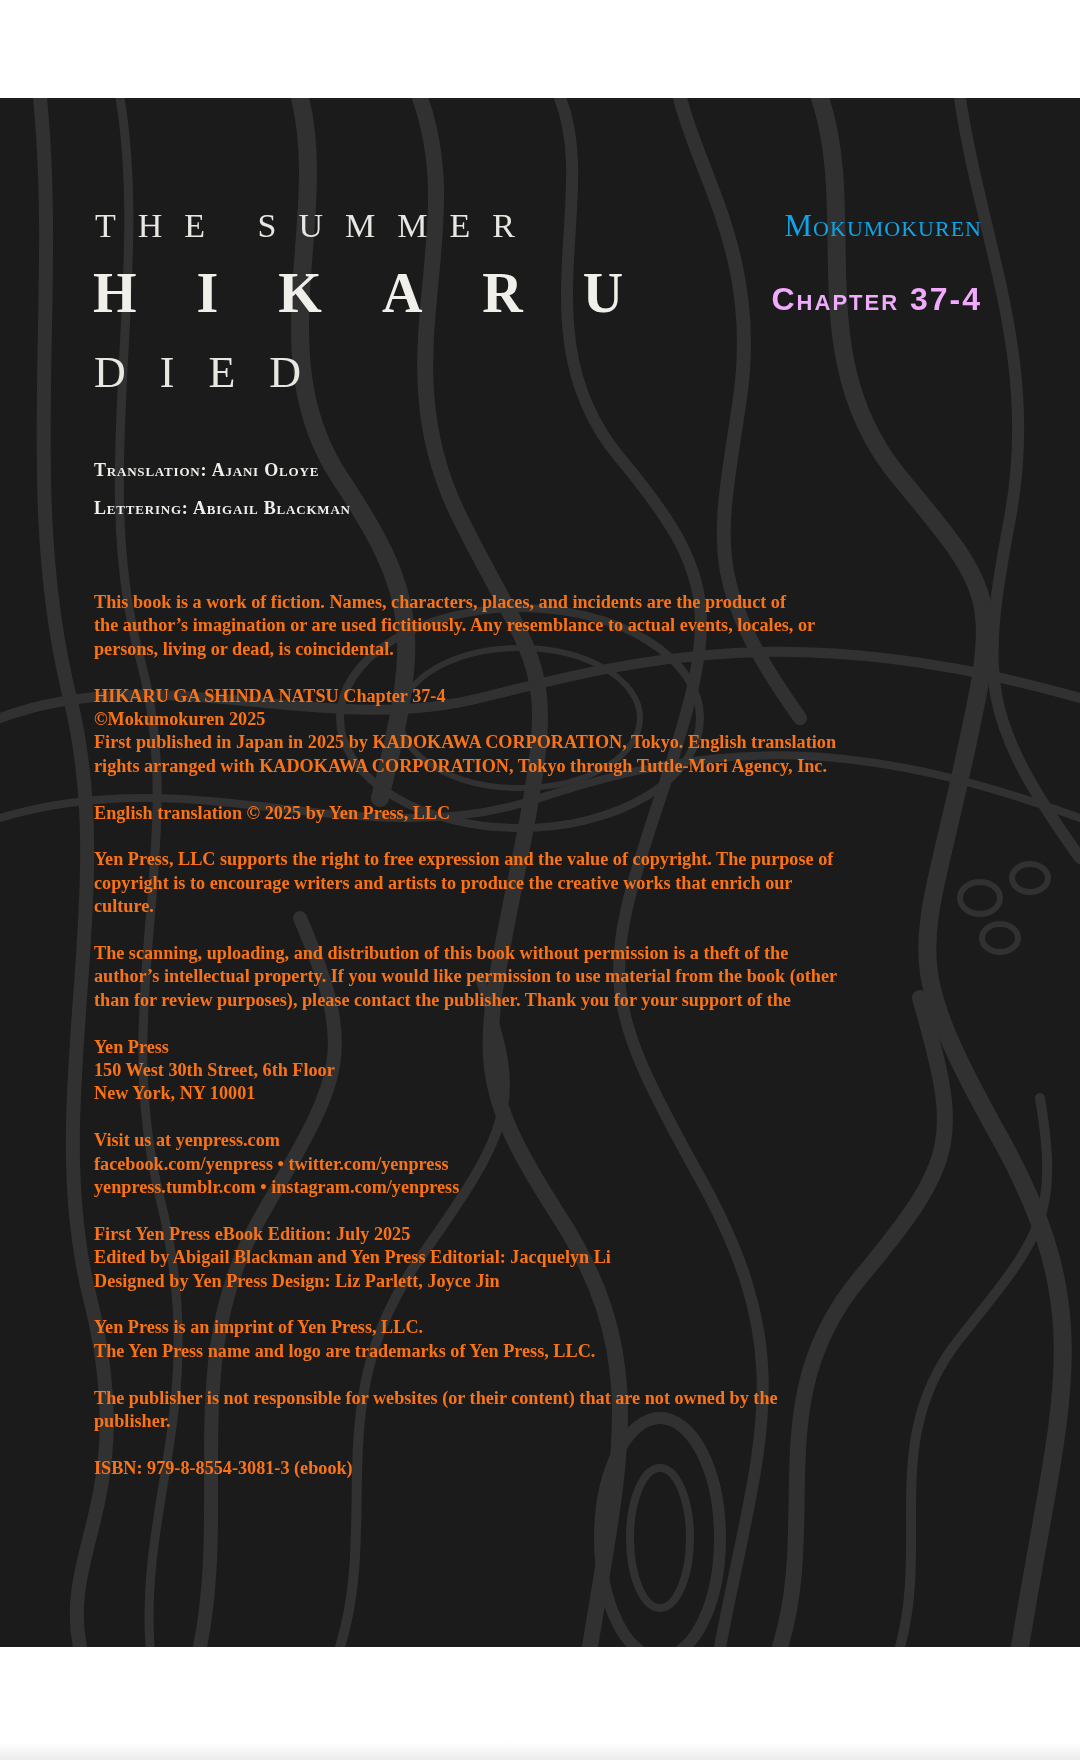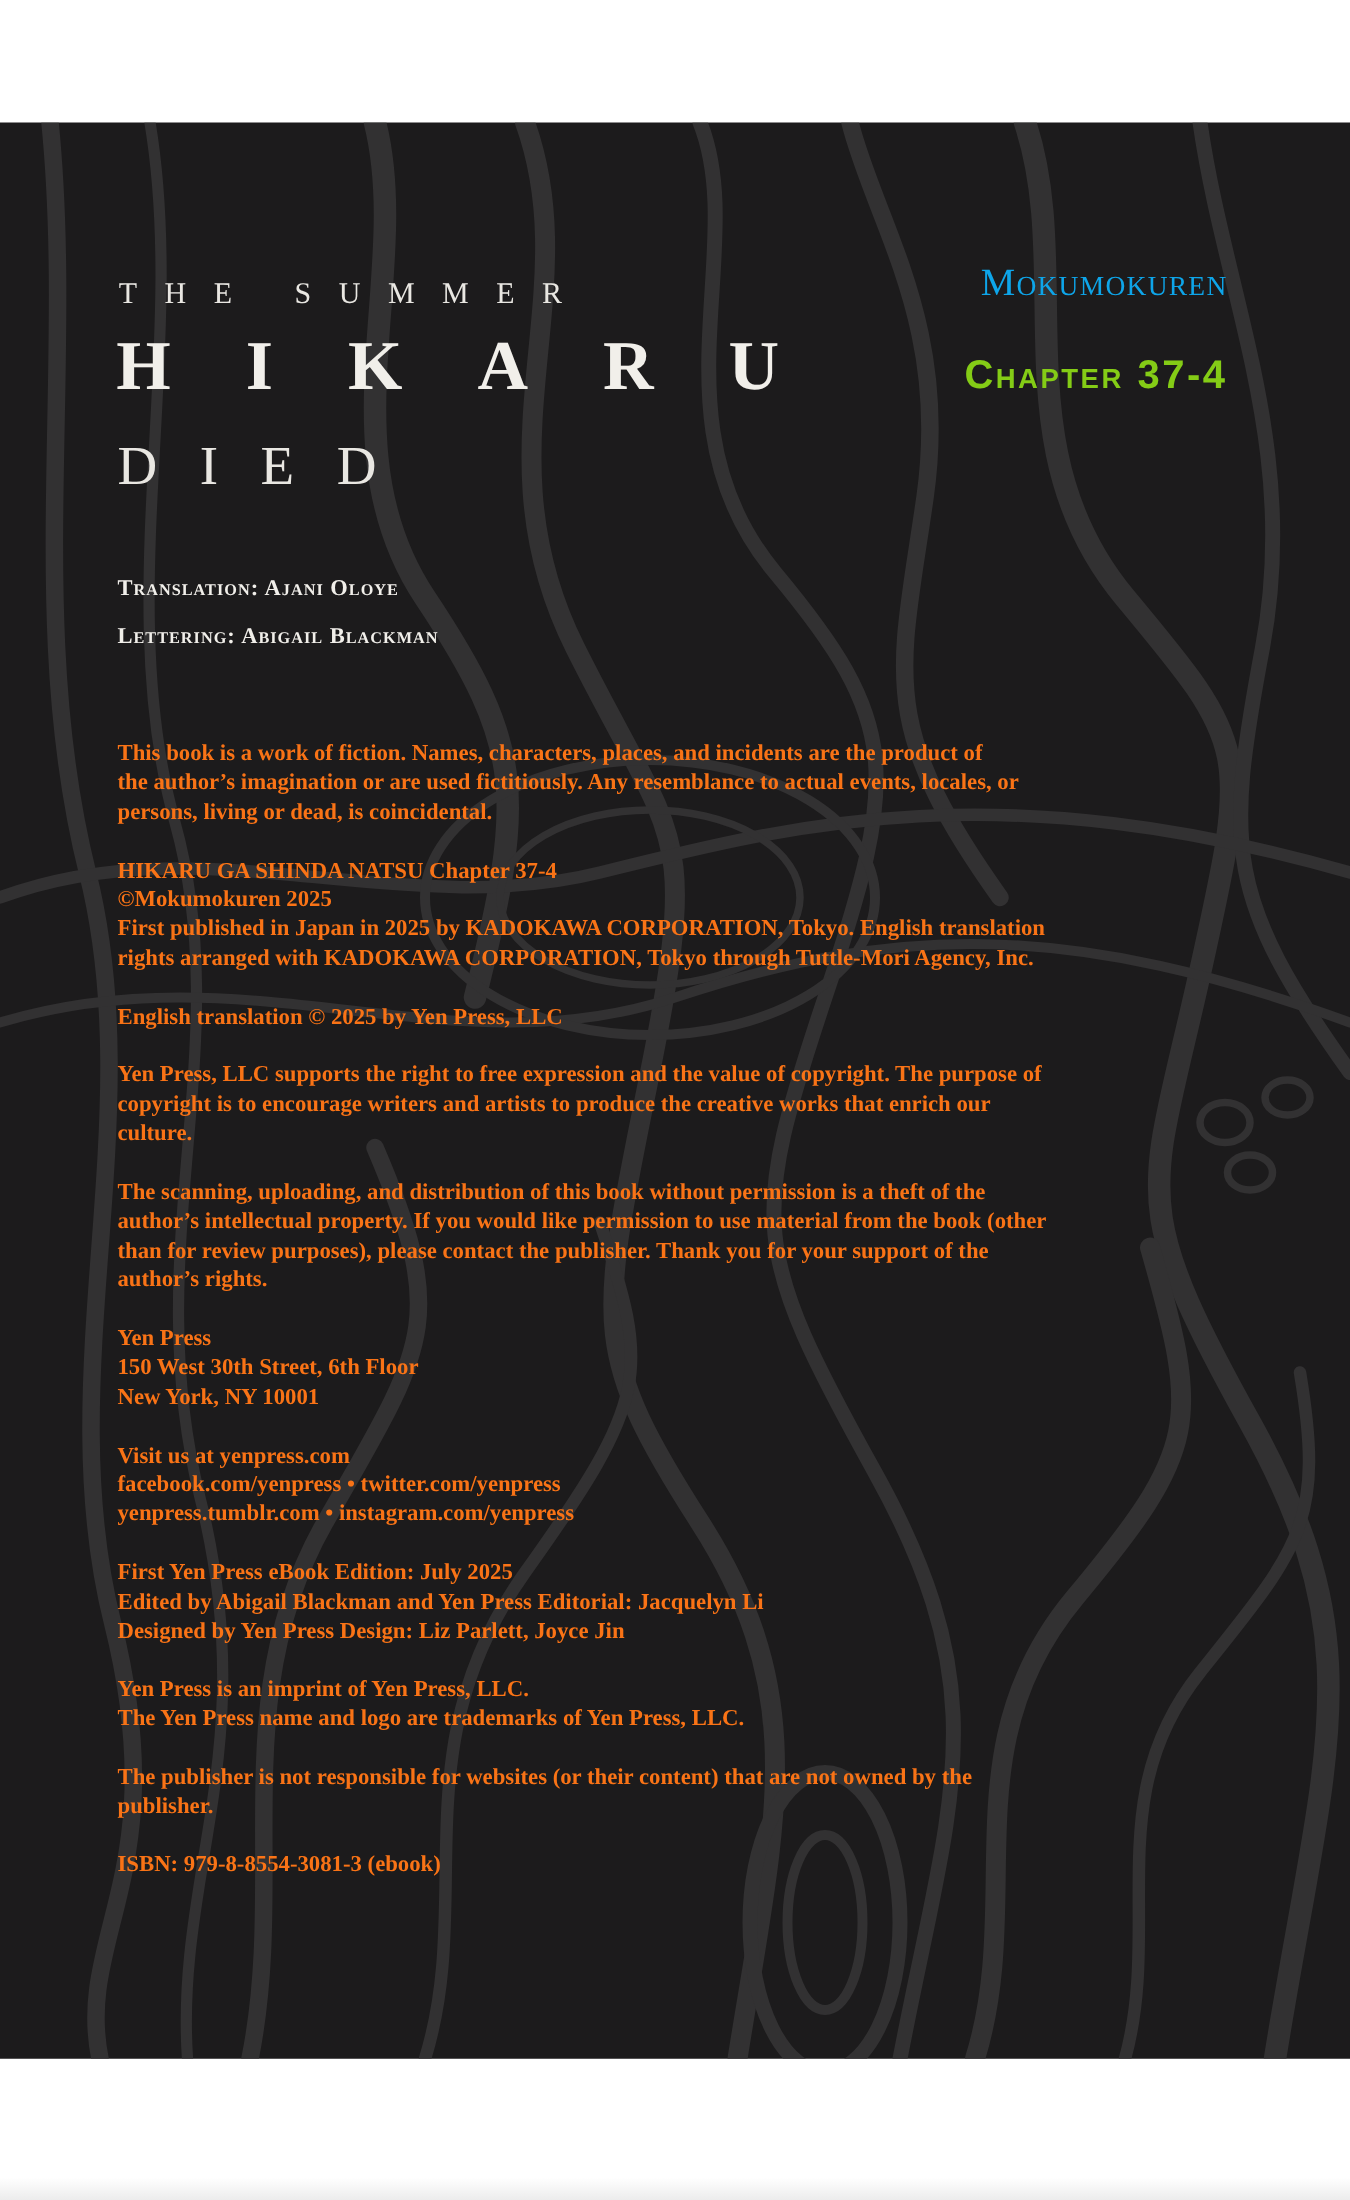--- a/index.html
+++ b/index.html
@@ -39,23 +39,23 @@
     }
     .content {
       position: absolute;
       left: 0; top: 0;
       width: 100%; height: 100%;
       color: #f4f2ee;
     }
     .title-the-summer {
       position: absolute;
       left: 95px;
-      top: 124px;
-      font-family: "Liberation Serif", serif;
-      font-size: 24px;
+      top: 109px;
+      font-family: "Liberation Serif", serif;
+      font-size: 34px;
       letter-spacing: 22px;
       color: #e9e7e2;
       white-space: nowrap;
     }
     .title-hikaru {
       position: absolute;
       left: 93px;
       top: 163px;
       font-family: "Liberation Serif", serif;
       font-weight: bold;
@@ -87,21 +87,21 @@
     }
     .chapter {
       position: absolute;
       right: 98px;
       top: 183px;
       font-family: "Liberation Sans", "DejaVu Sans", sans-serif;
       font-weight: bold;
       font-size: 32px;
       font-variant: small-caps;
       letter-spacing: 2px;
-      color: #84cc16;
+      color: #f0abfc;
       white-space: nowrap;
     }
     .credits {
       position: absolute;
       left: 94px;
       top: 357px;
     }
     .credit-line {
       font-family: "Liberation Serif", serif;
       font-weight: bold;
@@ -192,21 +192,20 @@
       </p>
       <p>
         <span class="line">Yen Press, LLC supports the right to free expression and the value of copyright. The purpose of</span>
         <span class="line">copyright is to encourage writers and artists to produce the creative works that enrich our</span>
         <span class="line">culture.</span>
       </p>
       <p>
         <span class="line">The scanning, uploading, and distribution of this book without permission is a theft of the</span>
         <span class="line">author’s intellectual property. If you would like permission to use material from the book (other</span>
         <span class="line">than for review purposes), please contact the publisher. Thank you for your support of the</span>
-        <span class="line">author’s rights.</span>
       </p>
       <p>
         <span class="line">Yen Press</span>
         <span class="line">150 West 30th Street, 6th Floor</span>
         <span class="line">New York, NY 10001</span>
       </p>
       <p>
         <span class="line">Visit us at yenpress.com</span>
         <span class="line">facebook.com/yenpress • twitter.com/yenpress</span>
         <span class="line">yenpress.tumblr.com • instagram.com/yenpress</span>

